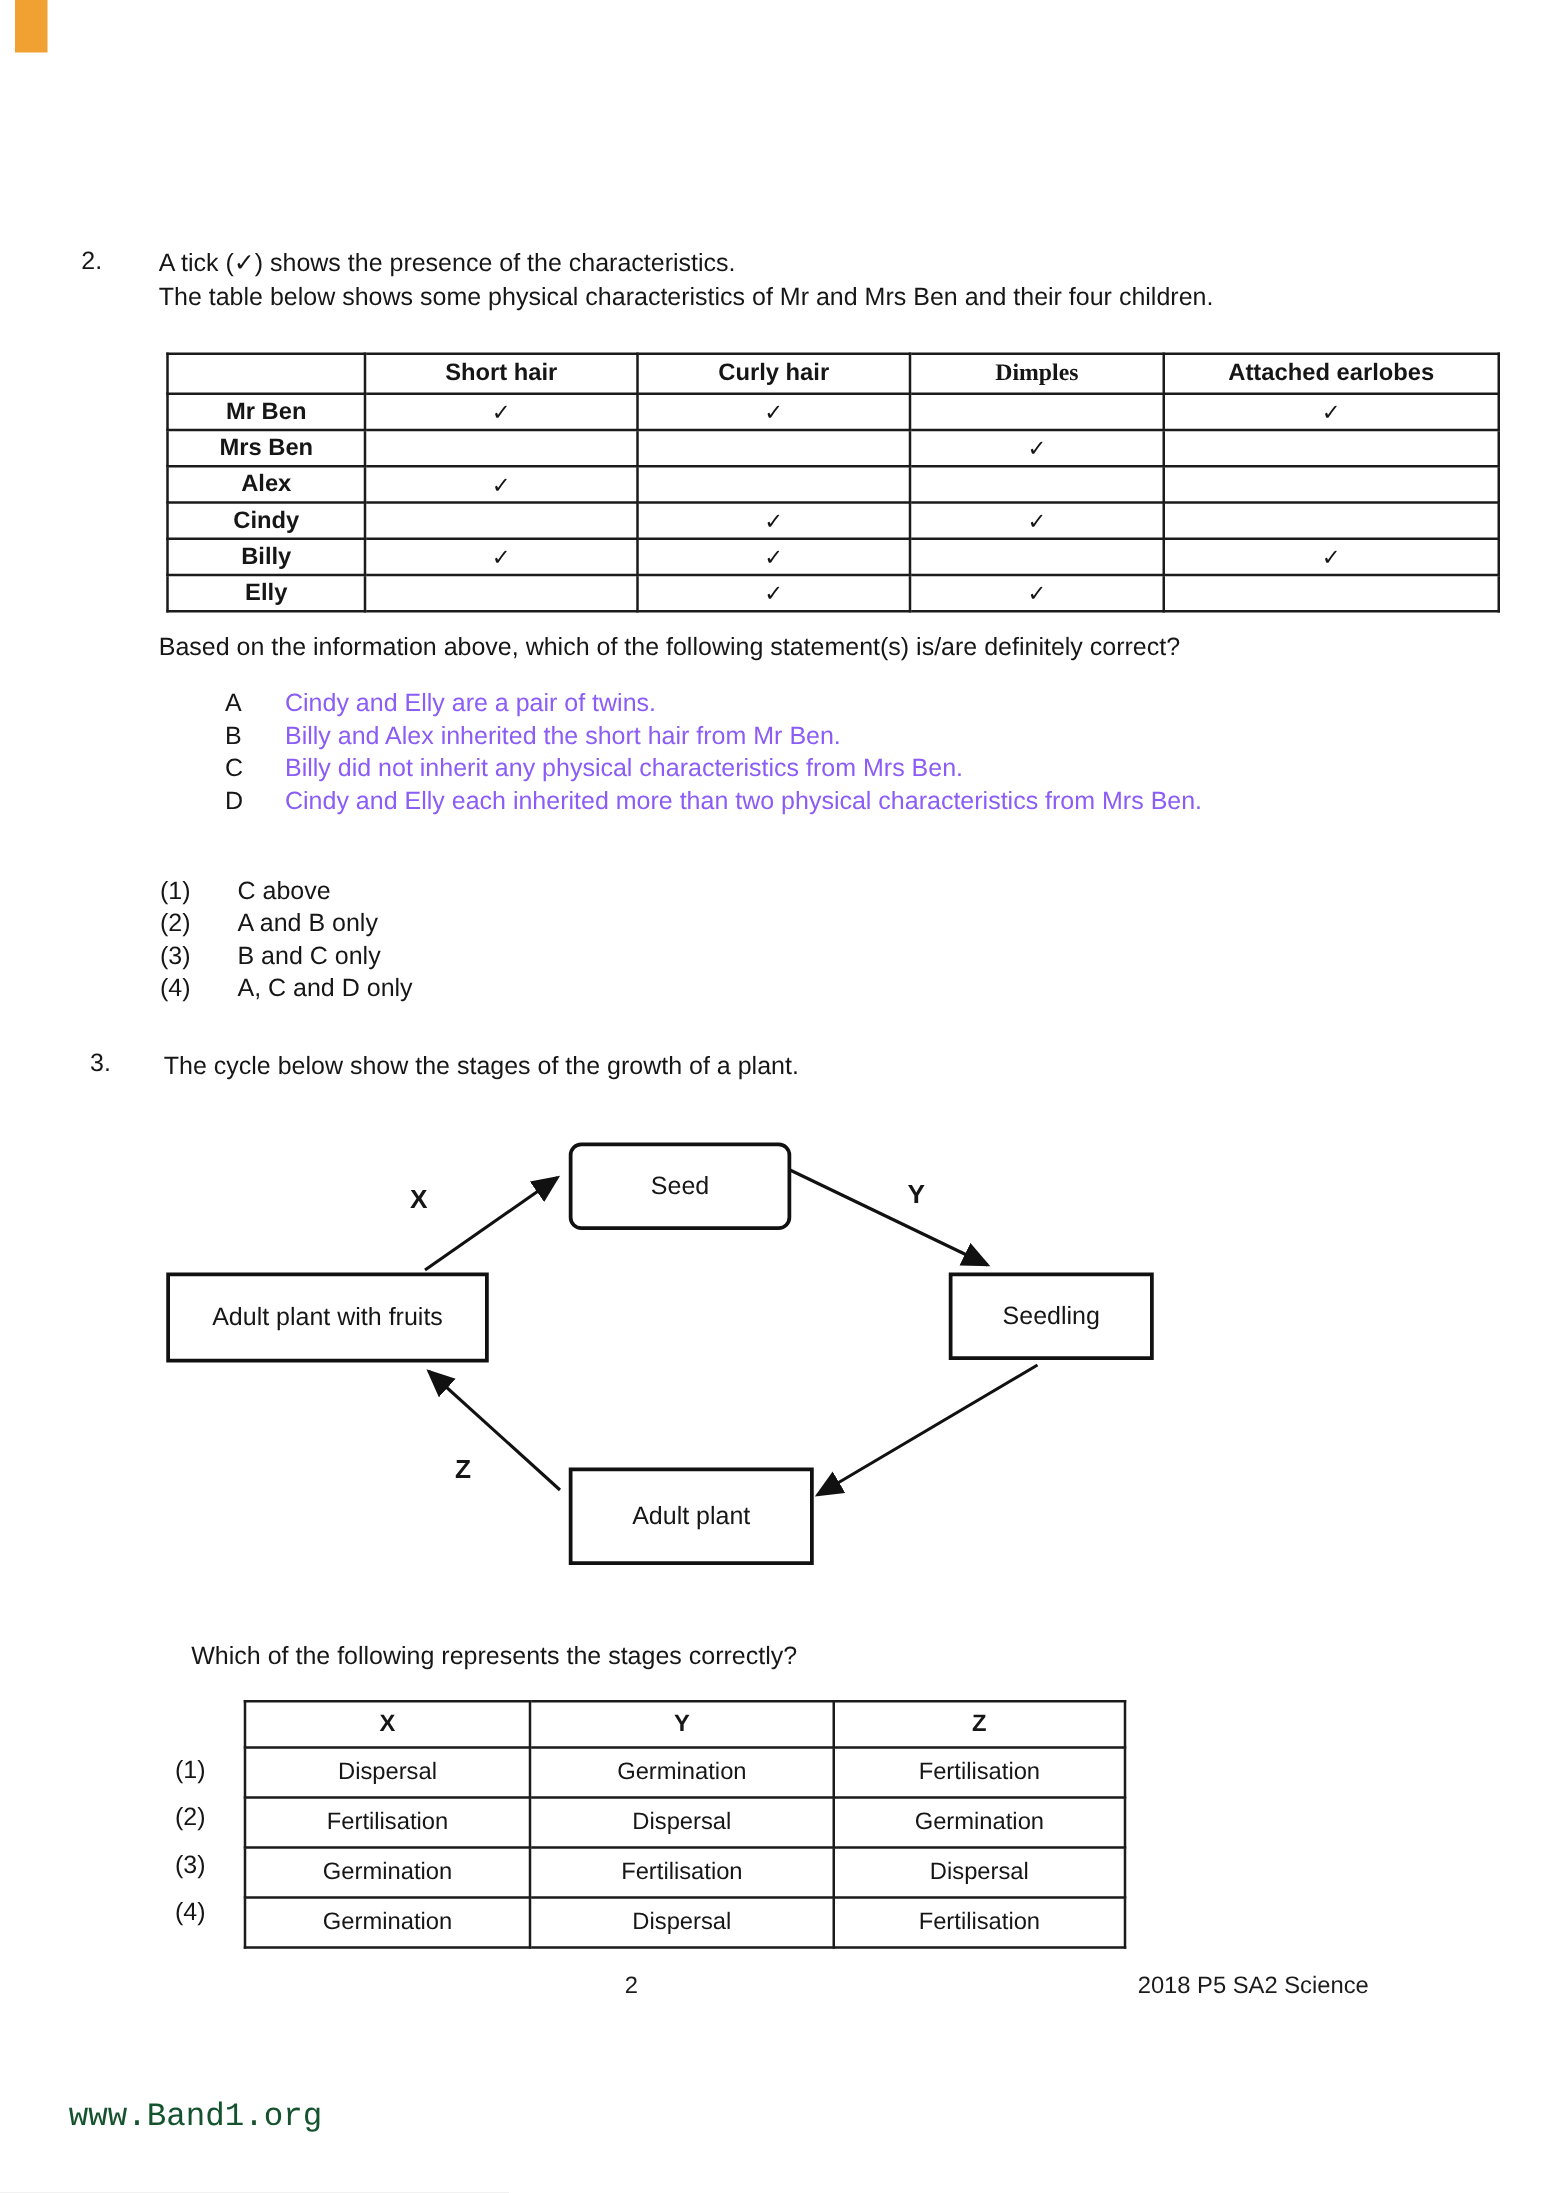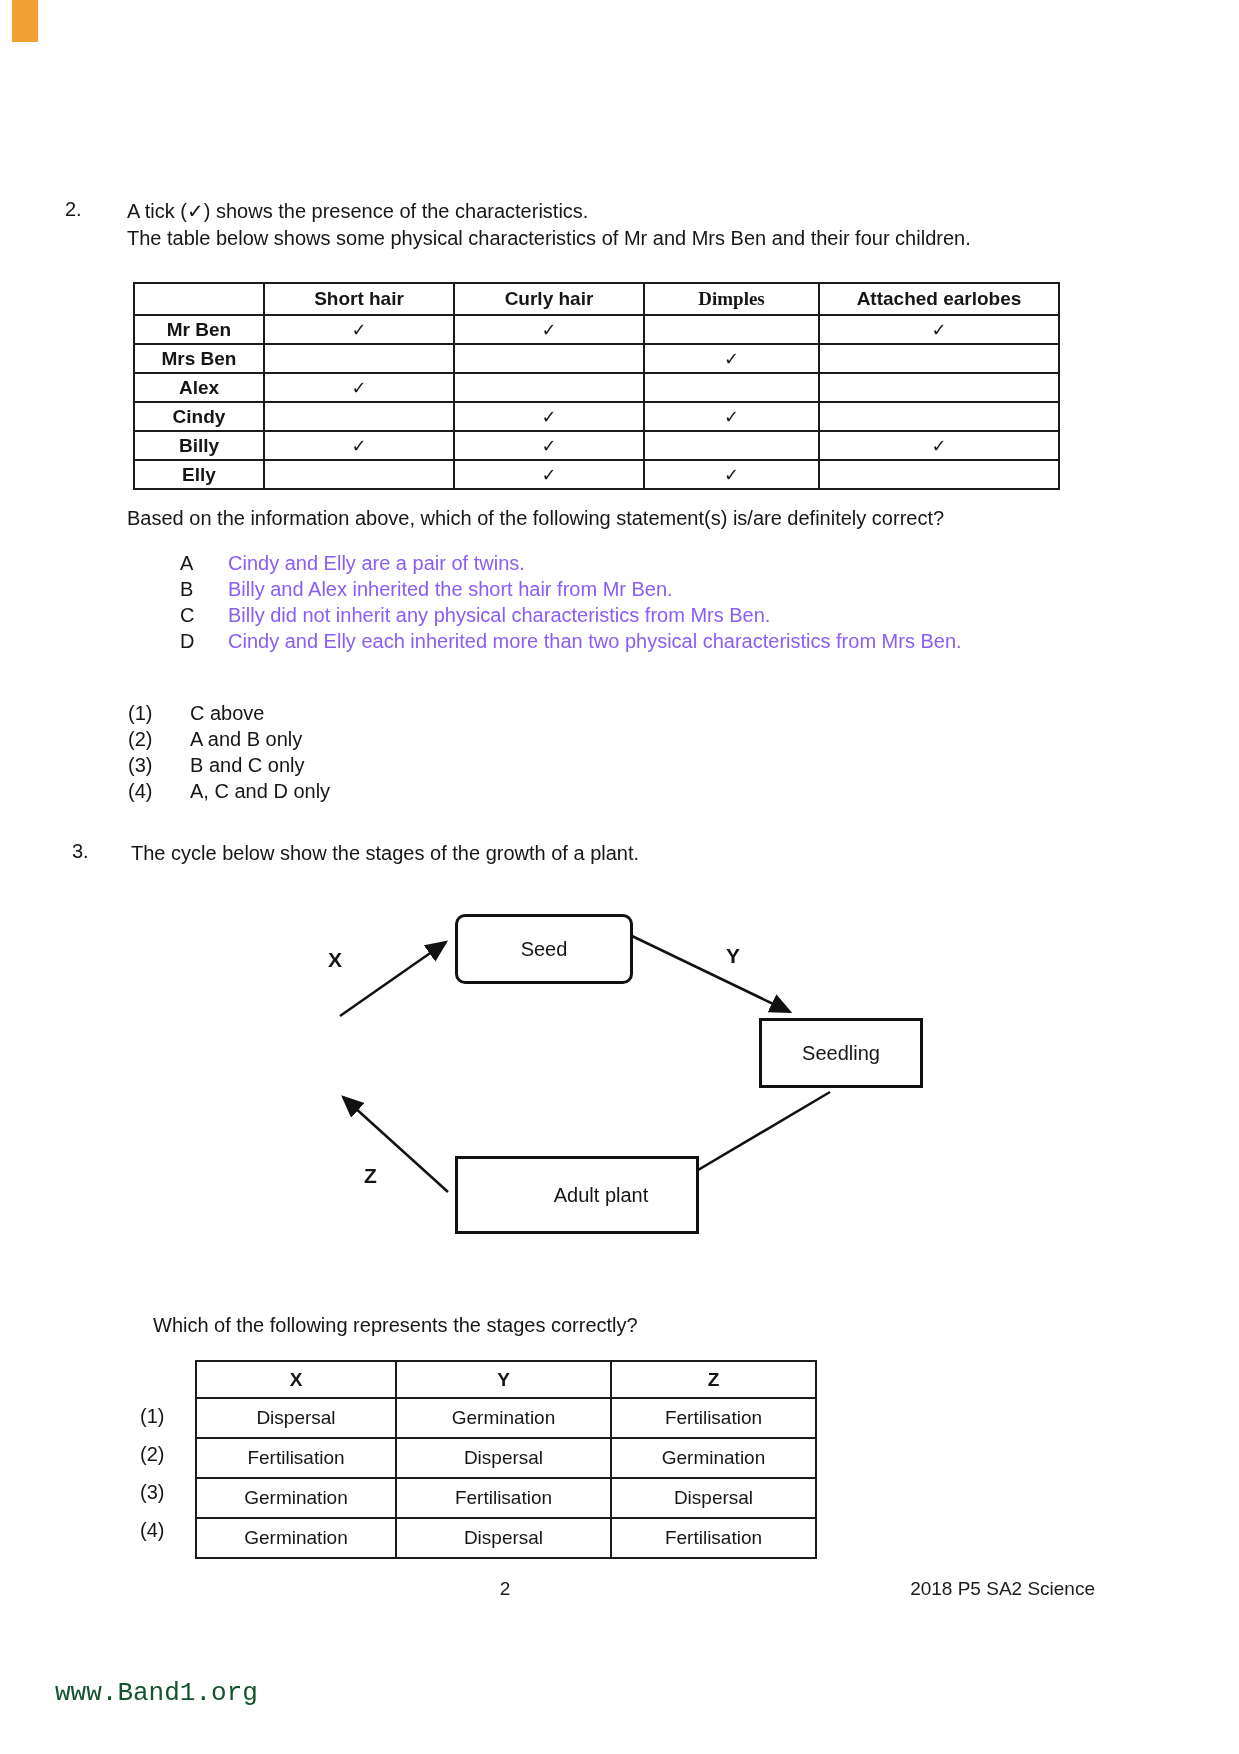--- a/index.html
+++ b/index.html
@@ -17,21 +17,21 @@
   .qnum { font-size:20px; color:#161616; }
 
   
   .corner-mark { left:12px; top:0; width:26px; height:42px; background:#f0a132; }
 
   
   table.grid { border-collapse:collapse; }
   table.grid td, table.grid th {
     border:2px solid #1b1b1b;
     font-size:19px;
-    padding:1px 4px;
+    padding:1px 18px;
     text-align:center;
     vertical-align:middle;
     color:#161616;
   }
   .char-table th { font-weight:bold; height:28px; }
   .char-table td { height:25px; }
   .char-table td.name { font-weight:bold; }
   .char-table .tick { font-size:18px; }
 
   
@@ -178,22 +178,23 @@
         <marker id="ah" markerWidth="10" markerHeight="10" refX="8" refY="4" orient="auto">
           <path d="M0,0 L9,4 L0,8 z" fill="#111"></path>
         </marker>
       </defs>
       <line x1="250" y1="116" x2="356" y2="42" stroke="#111" stroke-width="2.5" marker-end="url(#ah)"></line>
       <line x1="542" y1="36" x2="700" y2="112" stroke="#111" stroke-width="2.5" marker-end="url(#ah)"></line>
       <line x1="740" y1="192" x2="564" y2="296" stroke="#111" stroke-width="2.5" marker-end="url(#ah)"></line>
       <line x1="358" y1="292" x2="253" y2="197" stroke="#111" stroke-width="2.5" marker-end="url(#ah)"></line>
     </svg>
     <div class="node" style="left:365px; top:14px;  width:172px; height:64px;border-radius:10px;">Seed</div>
+    <div class="node" style="left:43px;  top:118px; width:252px; height:66px;">Adult plant with fruits</div>
     <div class="node" style="left:669px; top:118px; width:158px; height:64px;">Seedling</div>
-    <div class="node" style="left:365px; top:256px; width:190px; height:72px;padding-left:48px;">Adult plant</div>
+    <div class="node" style="left:365px; top:274px; width:190px; height:72px;">Adult plant</div>
     <div class="stage-label" style="left:238px; top:48px;">X</div>
     <div class="stage-label" style="left:636px; top:44px;">Y</div>
     <div class="stage-label" style="left:274px; top:264px;">Z</div>
   </div>
 
   <div class="abs txt" style="left:153px; top:1312px; width:800px;">Which of the following represents the stages correctly?</div>
 
   <div class="abs row-labels" style="left:140px; top:1397px; width:52px;">
     <div>(1)</div>
     <div>(2)</div>

